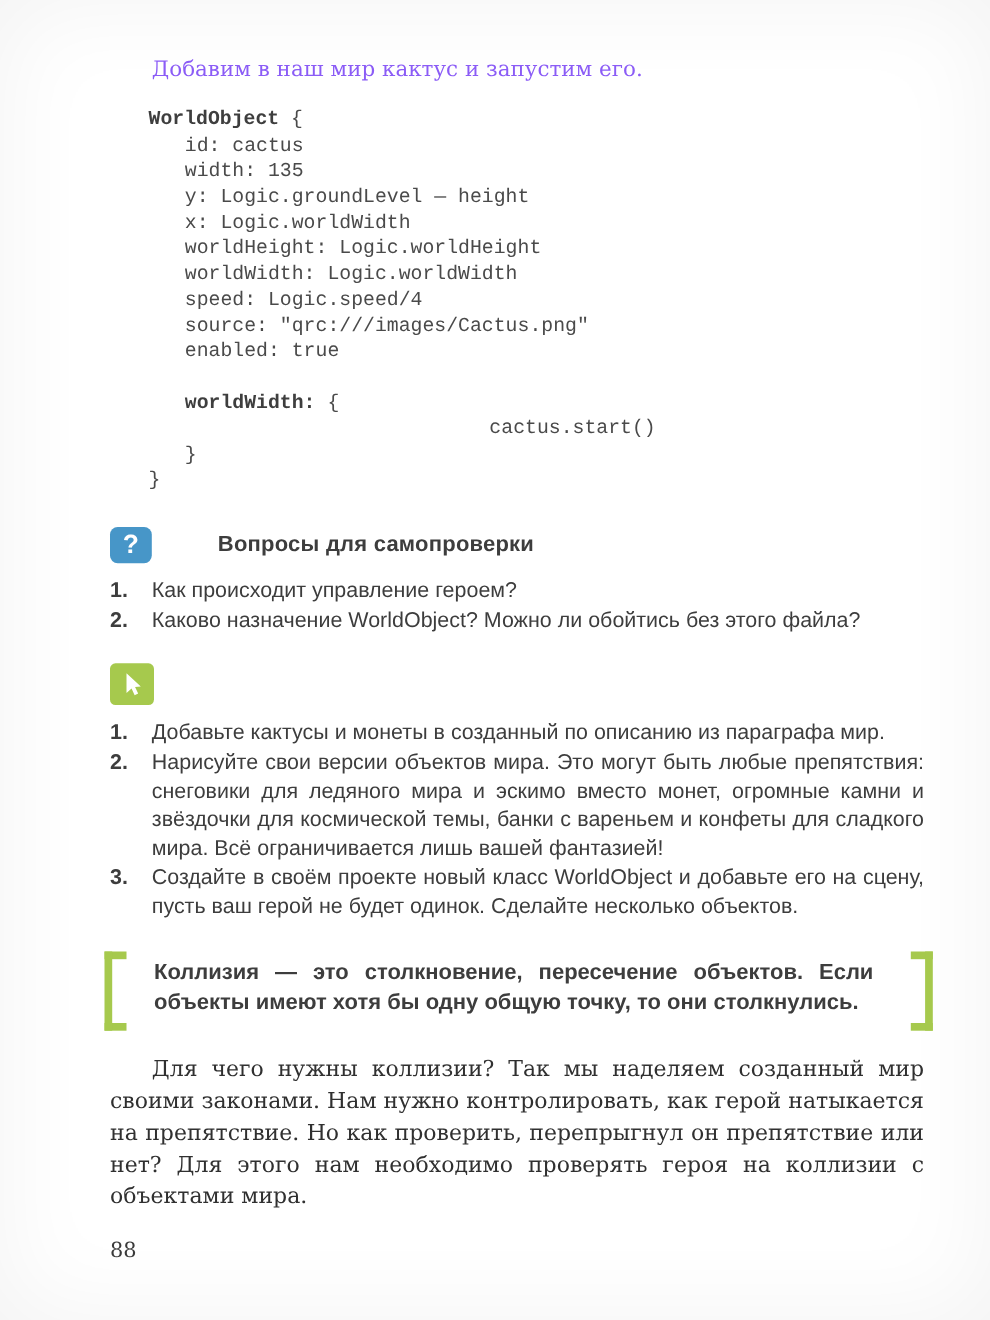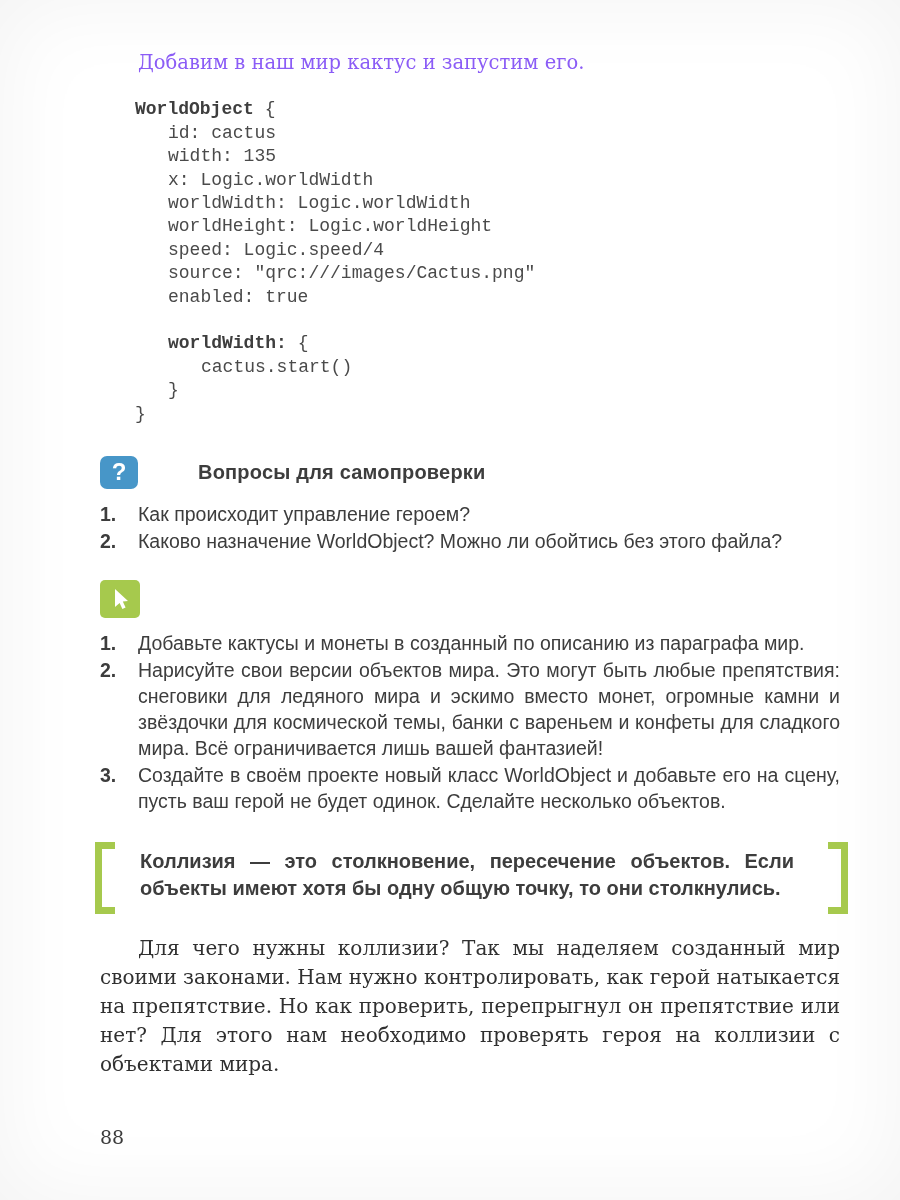--- a/index.html
+++ b/index.html
@@ -35,21 +35,21 @@
   
   .code {
     margin: 22px 0 0 35px;
     font-family: "Liberation Mono", monospace;
     font-size: 18px;
     line-height: 23.4px;
     color: #4a4a4a;
   }
   .code-line { white-space: pre; }
   .code-line.ind1 { padding-left: 33px; }
-  .code-line.ind2 { padding-left: 66px; }
+  .code-line.ind2 { padding-left: 66px; text-align: center; }
   .code-bold { font-weight: bold; color: #3e3e3e; }
   .blank-line { height: 23.4px; }
 
   
   .sec-head { display: flex; align-items: center; margin-top: 30px; }
   .icon-box {
     flex: 0 0 auto;
     display: flex; align-items: center; justify-content: center;
     border-radius: 7px;
   }
@@ -147,23 +147,24 @@
 
 <div class="page">
   <div class="content">
 
     <p class="intro">Добавим в наш мир кактус и запустим его.</p>
 
     <div class="code">
       <div class="code-line"><span class="code-bold">WorldObject</span><span> {</span></div>
       <div class="code-line ind1">id: cactus</div>
       <div class="code-line ind1">width: 135</div>
+      <div class="code-line ind1">y: Logic.groundLevel — height</div>
       <div class="code-line ind1">x: Logic.worldWidth</div>
+      <div class="code-line ind1">worldHeight: Logic.worldHeight</div>
       <div class="code-line ind1">worldWidth: Logic.worldWidth</div>
-      <div class="code-line ind1">worldHeight: Logic.worldHeight</div>
       <div class="code-line ind1">speed: Logic.speed/4</div>
       <div class="code-line ind1">source: "qrc:///images/Cactus.png"</div>
       <div class="code-line ind1">enabled: true</div>
       <div class="blank-line"></div>
       <div class="code-line ind1"><span class="code-bold">worldWidth:</span><span> {</span></div>
       <div class="code-line ind2">cactus.start()</div>
       <div class="code-line ind1">}</div>
       <div class="code-line">}</div>
     </div>
 

